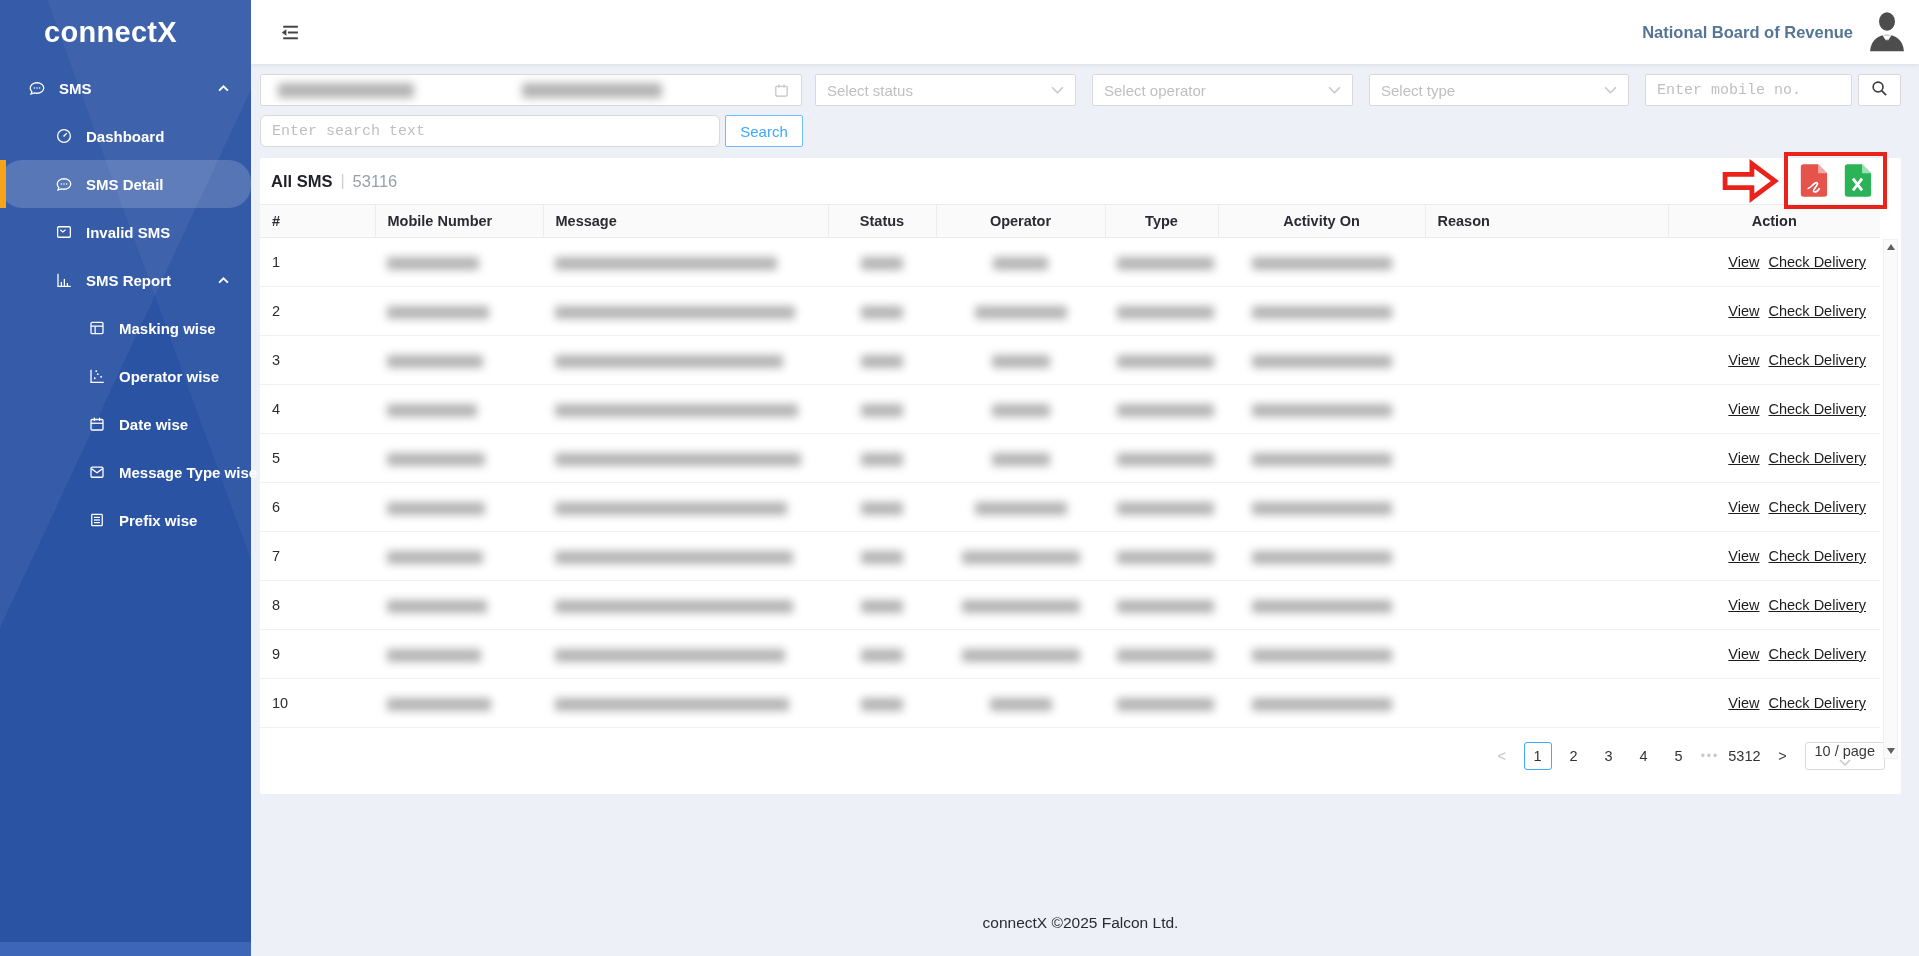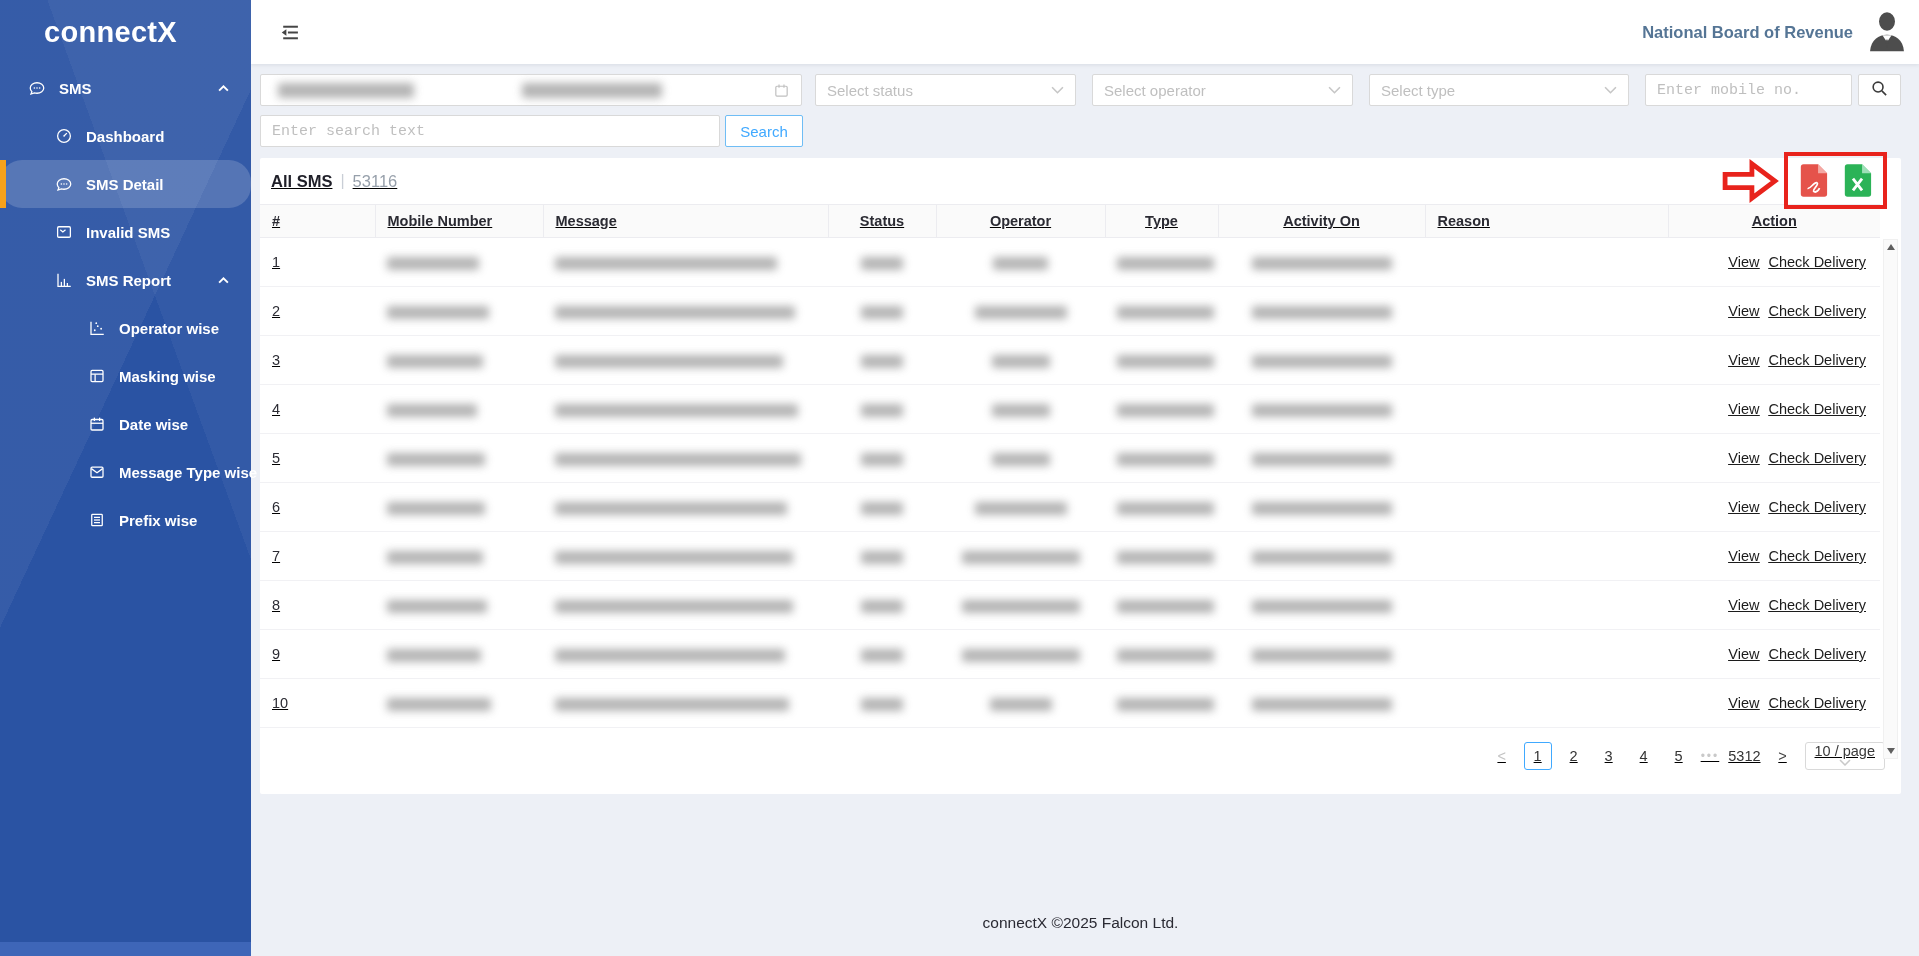--- a/index.html
+++ b/index.html
@@ -47,32 +47,32 @@
   .sel-status { width:261px; margin-left:13px;gap:16px; }
   .sel-operator { width:261px; margin-left:16px; }
   .sel-type { width:260px; margin-left:16px; }
   .inp-mobile { width:207px; margin-left:16px; }
   .icon-btn { width:43px; margin-left:6px; justify-content:center; padding:0; }
   .sel-label { flex:1; }
   .chev { display:inline-flex; color:#c6c6c6; }
   input.plain { border:none; outline:none; width:100%; height:100%; font-size:15px;
     font-family:Liberation Mono, monospace; color:#333; background:transparent; }
   input.plain::placeholder { color:#bfbfbf; }
-  .inp-search { width:460px; }
+  .inp-search { width:460px;border-radius:6px; }
   .btn-search { width:78px; height:32px; margin-left:5px; background:#fff; border:1px solid #6fbdf5;
     border-radius:2px; color:#40a9ff; font-size:15px; cursor:pointer; font-family:"Liberation Sans", sans-serif; }
 
   .blob { display:inline-block; height:13px; border-radius:2px; background:#979797; filter:blur(4px);
     opacity:.72; vertical-align:middle; }
   .date-blob1 { width:136px; margin-left:6px; height:15px; }
   .date-blob2 { width:140px; margin-left:108px; height:15px; }
   .cal-ic { margin-left:auto; display:inline-flex; }
 
   
-  .card { background:#fff; height:636px; position:relative; border-radius:2px;text-decoration:underline; }
+  .card { background:#fff; height:636px; position:relative; border-radius:2px; }
   .card-head { height:46px; display:flex; align-items:center; padding:0 10px 0 11px; position:relative; }
   .ttl { font-size:16.5px; font-weight:700; color:#1f1f28; }
   .sep { color:#c9ced6; margin:0 8px; font-size:16px; font-weight:400; }
   .cnt { color:#97a0ab; font-size:16.5px; }
 
   .export-cluster { position:absolute; right:14px; top:-6px; display:flex; align-items:center; z-index:5; }
   .red-arrow { margin-right:5px; display:inline-flex; }
   .red-box { border:4px solid #e8231c; padding:7px 11px; display:flex; gap:15px; align-items:center; background:transparent; }
   .file-ic { display:inline-flex; cursor:pointer; }
 
@@ -179,39 +179,39 @@
       <span class="caret">
         <svg viewBox="0 0 10 6" width="11" height="7" fill="none" stroke="#fff" stroke-width="1.7">
             <path d="M1 5l4-4 4 4"></path>
           </svg>
       </span>
     </div>
 
     <div class="nav-item lvl3">
       <span class="nicon">
         <svg viewBox="0 0 24 24" width="18" height="18" fill="none" stroke="#fff" stroke-width="1.7">
+            <rect x="4" y="4.5" width="16" height="15" rx="1.5"></rect>
+            <path d="M4 9.5h16"></path>
+            <path d="M9.5 9.5v10"></path>
+          </svg>
+      </span>
+      <span>Masking wise</span>
+    </div>
+
+    <div class="nav-item lvl3">
+      <span class="nicon">
+        <svg viewBox="0 0 24 24" width="18" height="18" fill="none" stroke="#fff" stroke-width="1.7">
             <path d="M4 3.5v17h17"></path>
             <circle cx="9" cy="15" r="1.2" fill="#fff" stroke="none"></circle>
             <circle cx="13" cy="9.5" r="1.2" fill="#fff" stroke="none"></circle>
             <circle cx="17.5" cy="13" r="1.2" fill="#fff" stroke="none"></circle>
             <circle cx="11" cy="5.5" r="1.2" fill="#fff" stroke="none"></circle>
           </svg>
       </span>
       <span>Operator wise</span>
-    </div>
-
-    <div class="nav-item lvl3">
-      <span class="nicon">
-        <svg viewBox="0 0 24 24" width="18" height="18" fill="none" stroke="#fff" stroke-width="1.7">
-            <rect x="4" y="4.5" width="16" height="15" rx="1.5"></rect>
-            <path d="M4 9.5h16"></path>
-            <path d="M9.5 9.5v10"></path>
-          </svg>
-      </span>
-      <span>Masking wise</span>
     </div>
 
     <div class="nav-item lvl3">
       <span class="nicon">
         <svg viewBox="0 0 24 24" width="18" height="18" fill="none" stroke="#fff" stroke-width="1.7">
             <rect x="4" y="6" width="16" height="14" rx="1.5"></rect>
             <path d="M8.5 3.5V8"></path>
             <path d="M15.5 3.5V8"></path>
             <path d="M4 11h16"></path>
           </svg>

